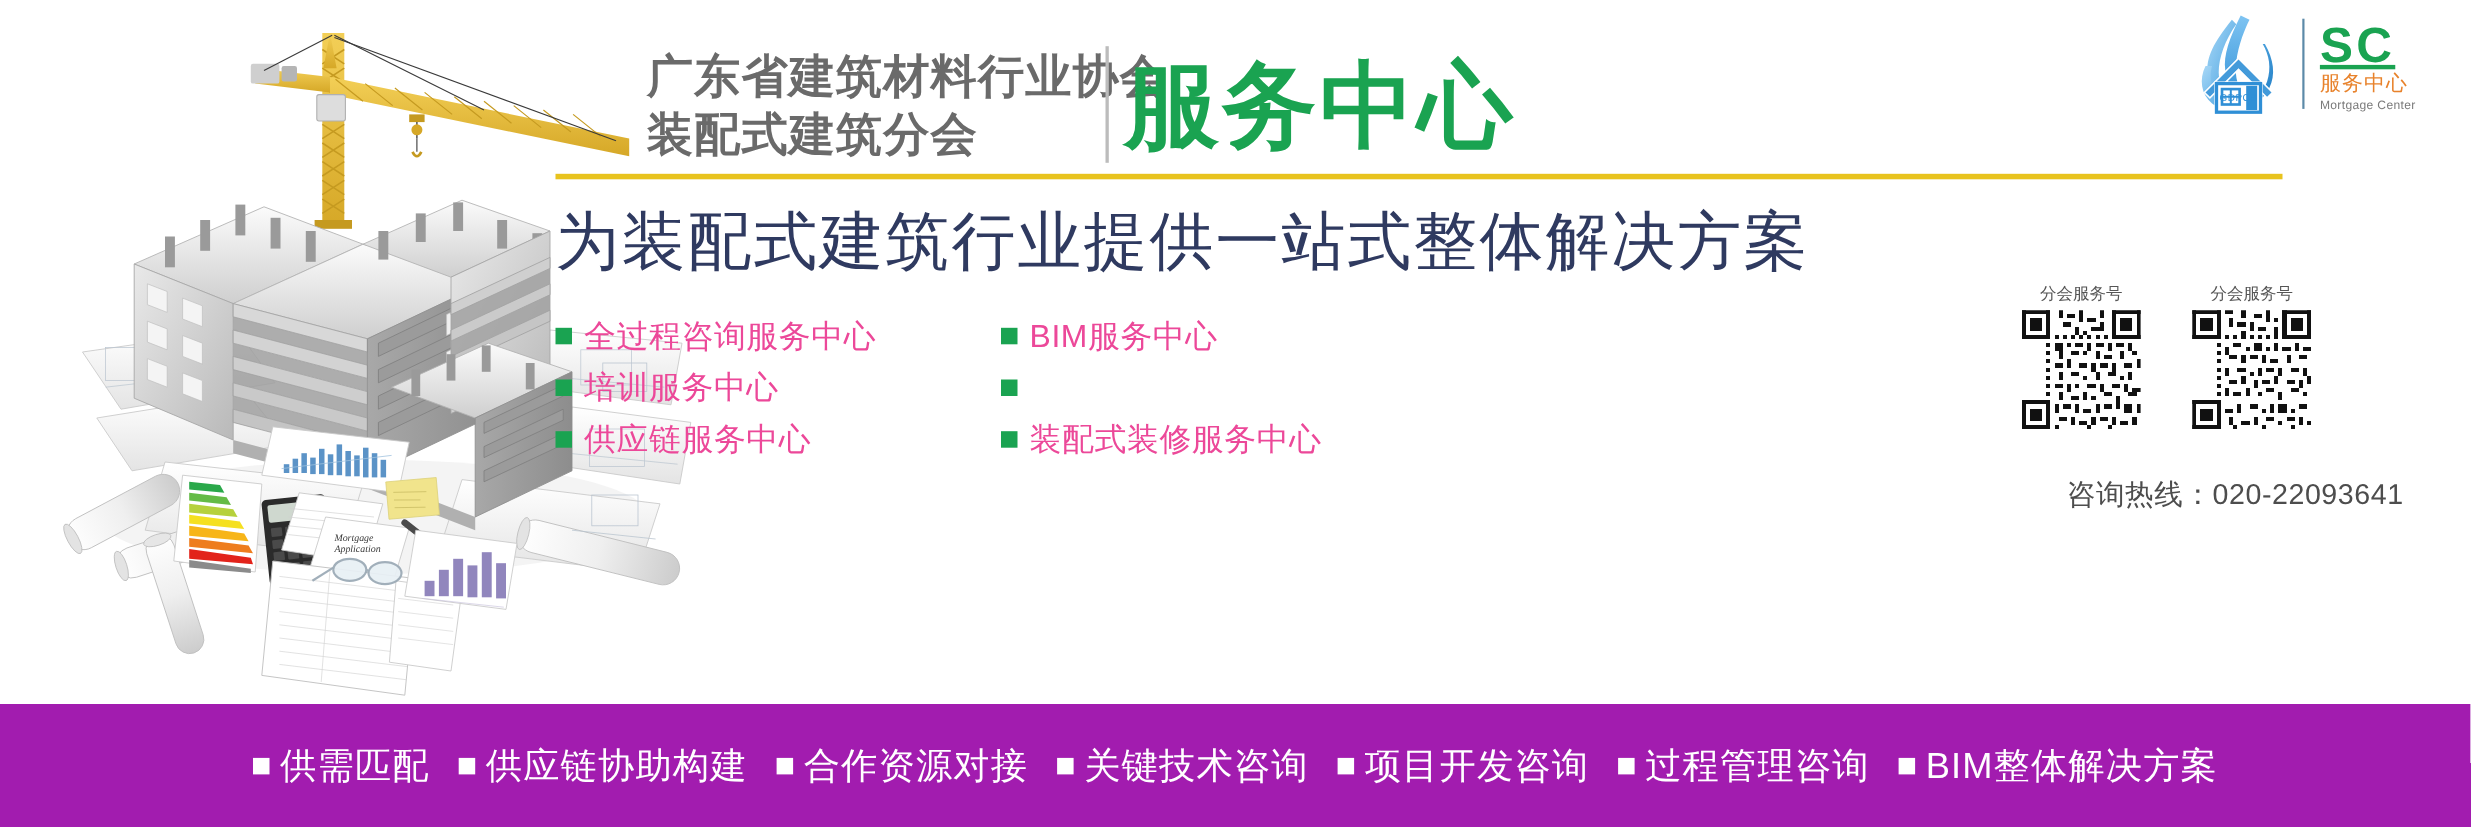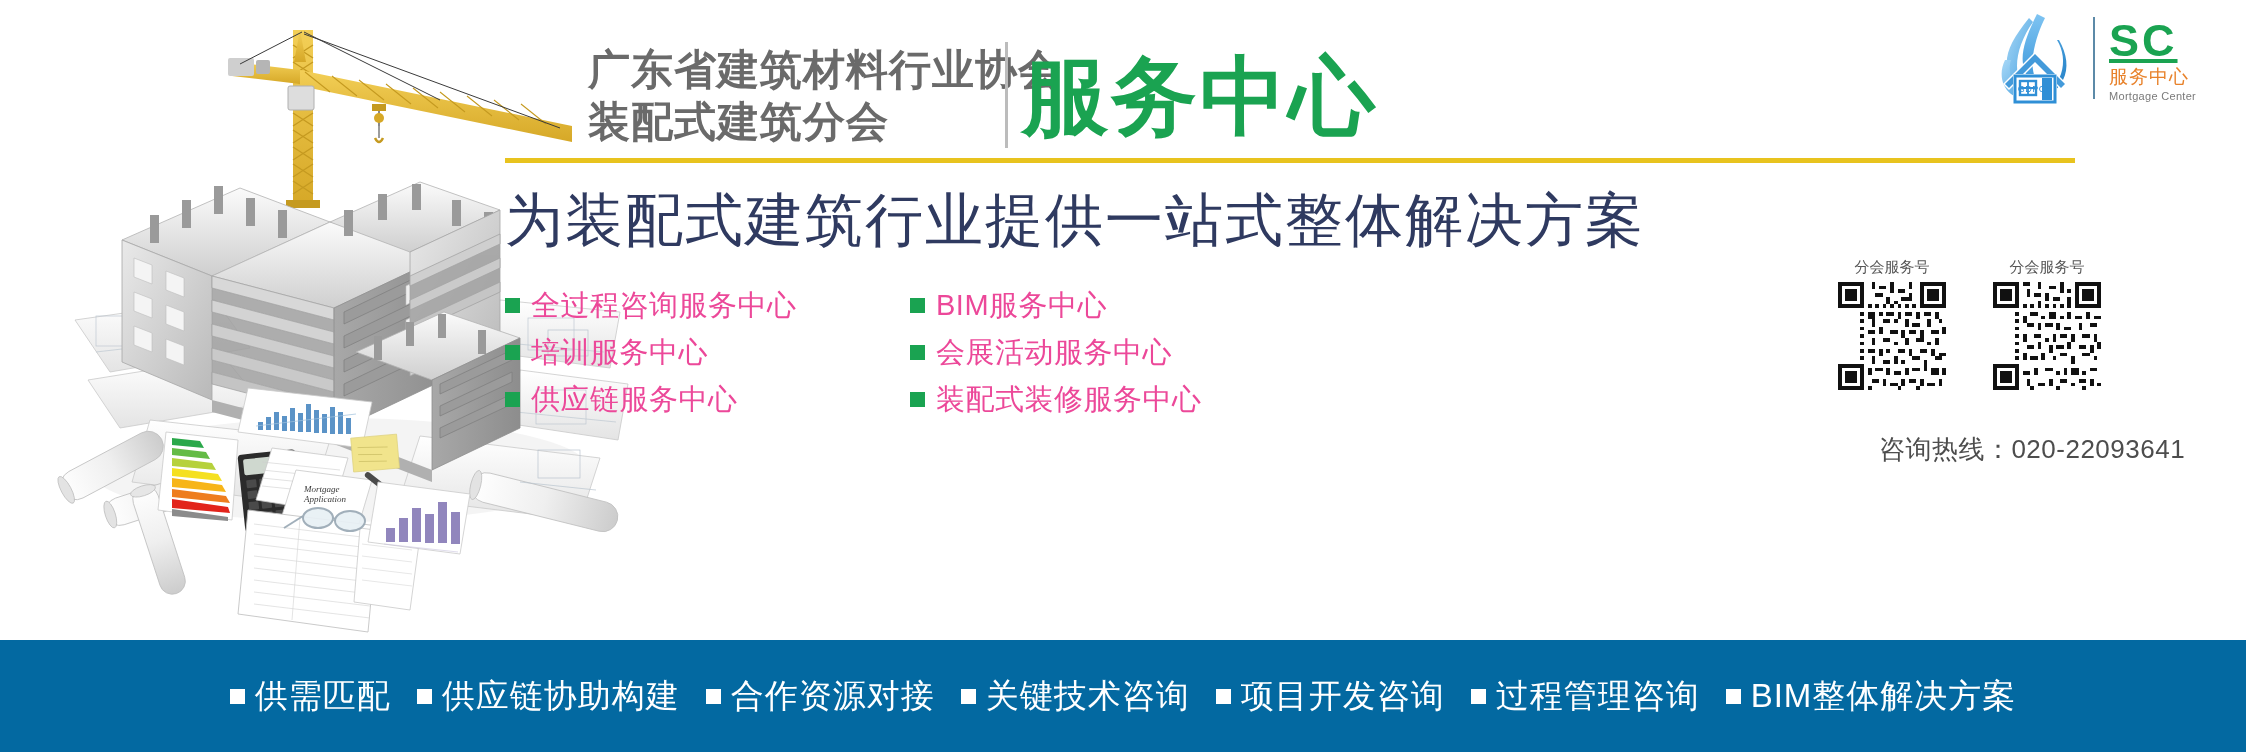--- a/index.html
+++ b/index.html
@@ -138,21 +138,21 @@
     position: absolute; left: 1822px; top: 432px;
     width: 420px; text-align: center;
     font-size: 26px; color: #4d4d4d; letter-spacing: 0.5px;
     white-space: nowrap;
   }
 
   
   #bottom-bar {
     position: absolute; left: 0; top: 640px;
     width: 2246px; height: 112px;
-    background: #0369a1;
+    background: #a21caf;
     display: flex; align-items: center; justify-content: center;
   }
   #bottom-inner { display: flex; align-items: center; gap: 26px; }
   .bar-item { display: flex; align-items: center; white-space: nowrap; }
   .bar-bullet {
     width: 15px; height: 15px; background: #ffffff;
     margin-right: 10px; flex: 0 0 auto;
   }
   .bar-label {
     color: #ffffff; font-size: 33px; letter-spacing: 1px;
@@ -514,21 +514,20 @@
         <span class="svc-label">供应链服务中心</span>
       </div>
     </div>
     <div class="svc-col" id="svc-col-right">
       <div class="svc-item">
         <span class="svc-bullet"></span>
         <span class="svc-label">BIM服务中心</span>
       </div>
       <div class="svc-item">
         <span class="svc-bullet"></span>
-        <span class="svc-label">会展活动服务中心</span>
       </div>
       <div class="svc-item">
         <span class="svc-bullet"></span>
         <span class="svc-label">装配式装修服务中心</span>
       </div>
     </div>
   </div>
 
   <div id="logo-wrap">
     <div id="logo-mark">

